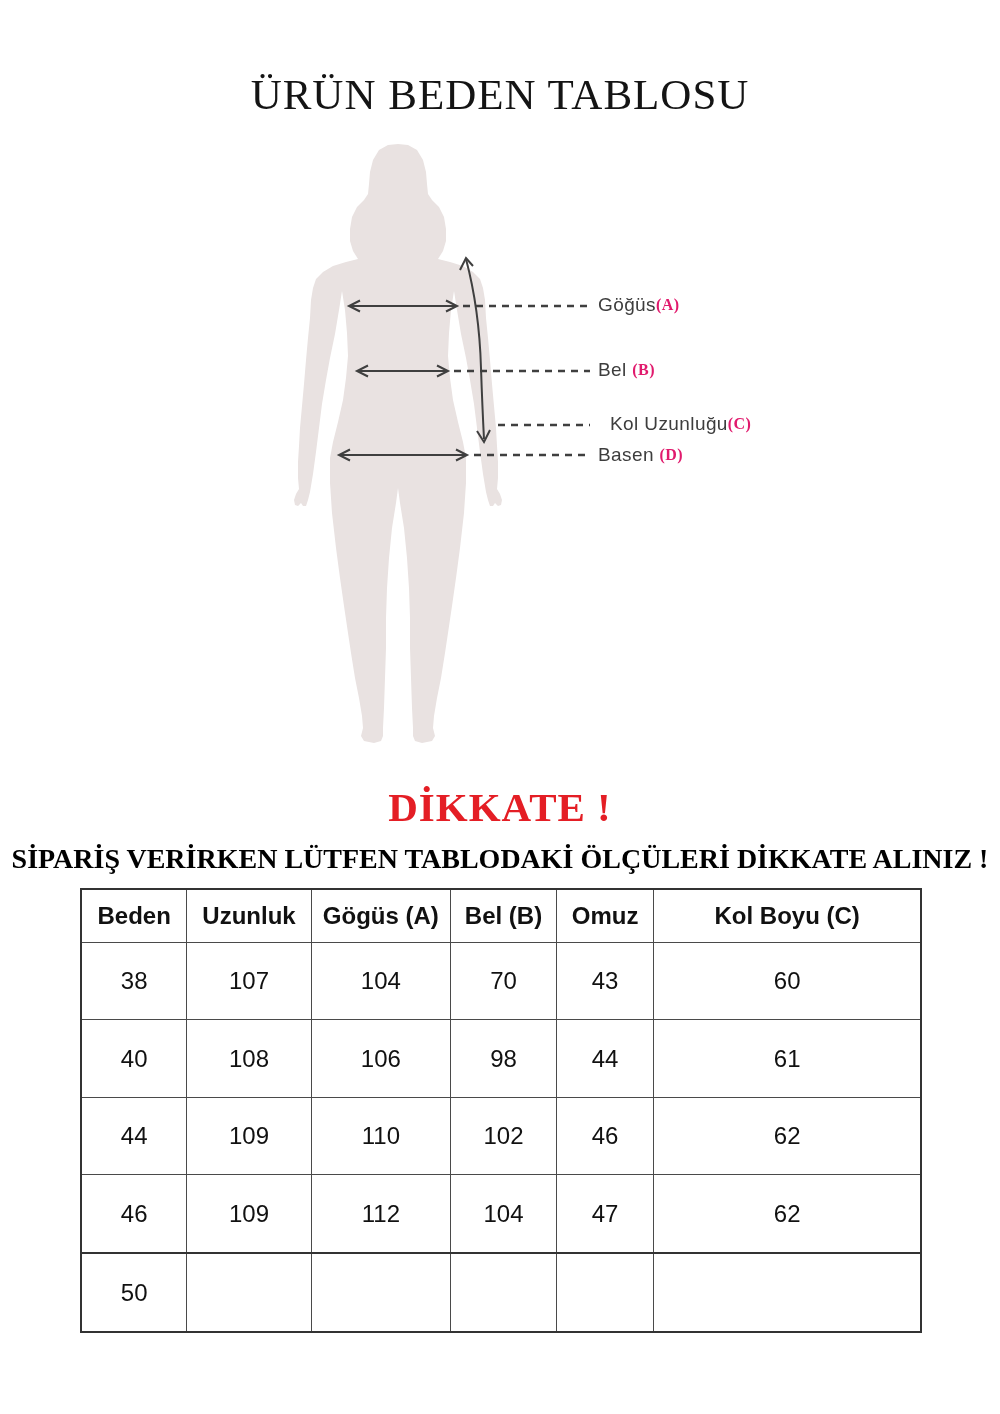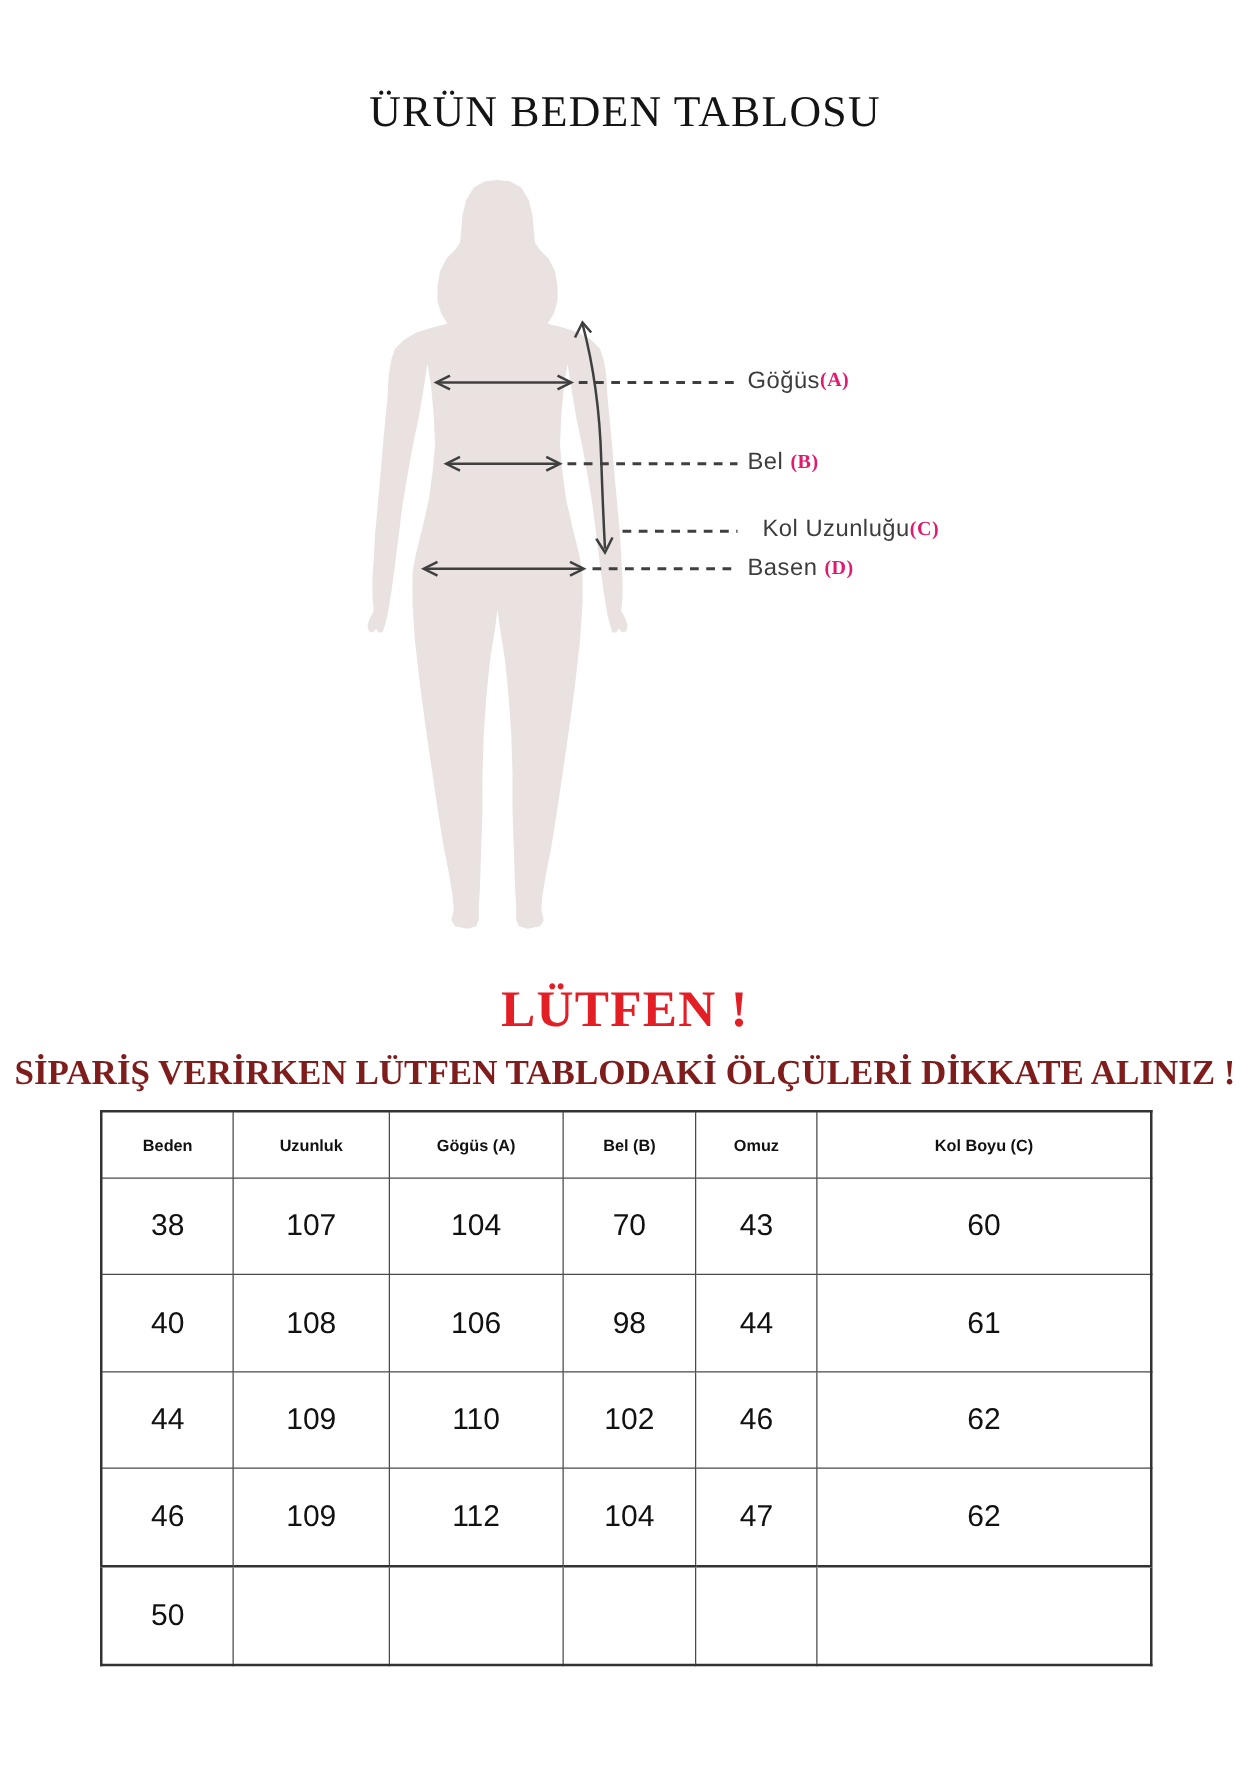--- a/index.html
+++ b/index.html
@@ -7,21 +7,21 @@
     position:relative;
     width:1000px;height:1414px;
     background:#ffffff;
     font-family:"Liberation Sans",sans-serif;
     overflow:hidden;
   }
   .page-title{
     position:absolute;left:0;right:0;top:70px;
     text-align:center;
     font-family:"Liberation Serif",serif;
-    font-size:35px;font-weight:400;color:#141414;
+    font-size:43px;font-weight:400;color:#141414;
     letter-spacing:1px;
   }
   .figure-wrap{position:absolute;left:270px;top:138px;width:330px;height:615px;}
   .figure-wrap svg{display:block;width:330px;height:615px;}
   .measure-label{
     position:absolute;left:598px;
     font-size:19px;color:#3d3d3d;letter-spacing:.4px;
     white-space:nowrap;
   }
   .measure-label .mletter{
@@ -37,38 +37,38 @@
     position:absolute;left:0;right:0;top:783px;
     text-align:center;
     font-family:"Liberation Serif",serif;
     font-weight:700;font-size:41px;color:#e41e25;
     letter-spacing:1px;
   }
   .notice-warning{
     position:absolute;left:0;right:0;top:843px;
     text-align:center;white-space:nowrap;
     font-family:"Liberation Serif",serif;
-    font-weight:700;font-size:28px;color:#7f1d1d;
+    font-weight:700;font-size:28px;color:#000000;
     letter-spacing:0px;
   }
   table.size-table{
     position:absolute;left:80px;top:888px;
     width:842px;height:445px;
     border-collapse:collapse;
     table-layout:fixed;
     border:2px solid #333333;
     font-family:"Liberation Sans",sans-serif;
   }
   table.size-table th, table.size-table td{
     border:1px solid #4a4a4a;
     text-align:center;vertical-align:middle;
     color:#111111;
     padding:0;
   }
-  table.size-table th{font-size:13px;font-weight:700;height:52px;}
+  table.size-table th{font-size:24px;font-weight:700;height:52px;}
   table.size-table td{font-size:24px;font-weight:400;height:55px;}
   col.c-beden{width:12.6%;} col.c-uzunluk{width:14.8%;}
   col.c-gogus{width:16.6%;} col.c-bel{width:12.6%;}
   col.c-omuz{width:11.6%;} col.c-kol{width:31.8%;}
   tr.last-row td{border-top:2.5px solid #333333;}
 </style>
 </head>
 <body>
 
 <div class="page">
@@ -132,21 +132,21 @@
   <div class="measure-label lbl-bel">
     <span>Bel </span> <span class="mletter">(B)</span>
   </div>
   <div class="measure-label lbl-kol">
     <span>Kol Uzunluğu</span><span class="mletter">(C)</span>
   </div>
   <div class="measure-label lbl-basen">
     <span>Basen </span> <span class="mletter">(D)</span>
   </div>
 
-  <div class="notice-heading">LÜTFEN !</div>
+  <div class="notice-heading">DİKKATE !</div>
   <div class="notice-warning">SİPARİŞ VERİRKEN LÜTFEN TABLODAKİ ÖLÇÜLERİ DİKKATE ALINIZ !</div>
 
   <table class="size-table">
     <colgroup>
       <col class="c-beden">
         <col class="c-uzunluk">
         <col class="c-gogus">
       <col class="c-bel">
         <col class="c-omuz">
         <col class="c-kol">

